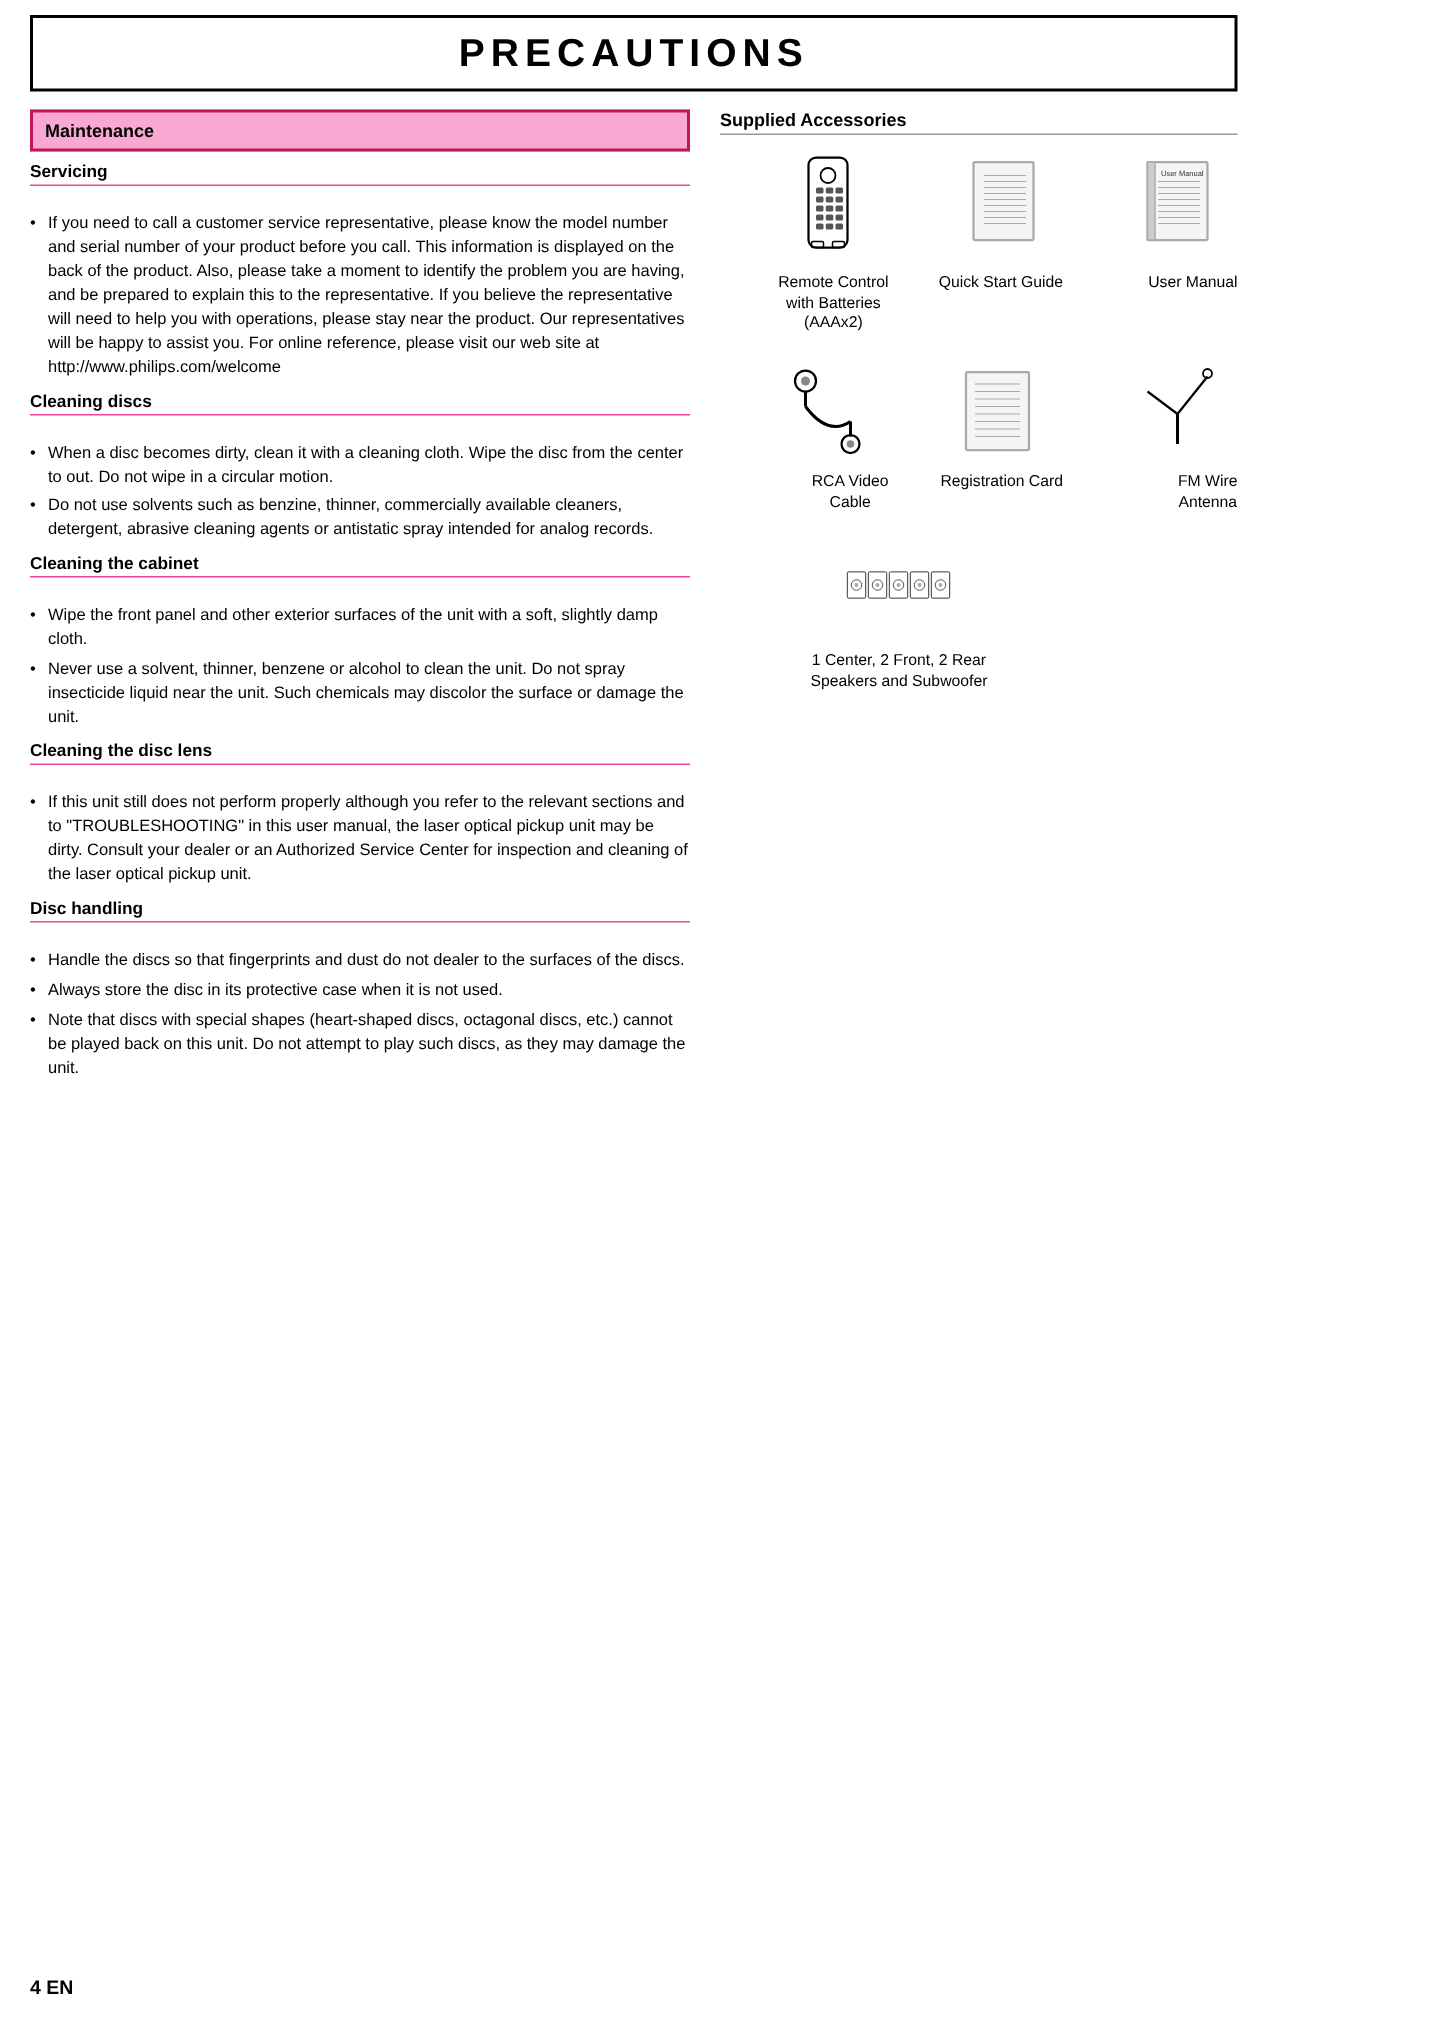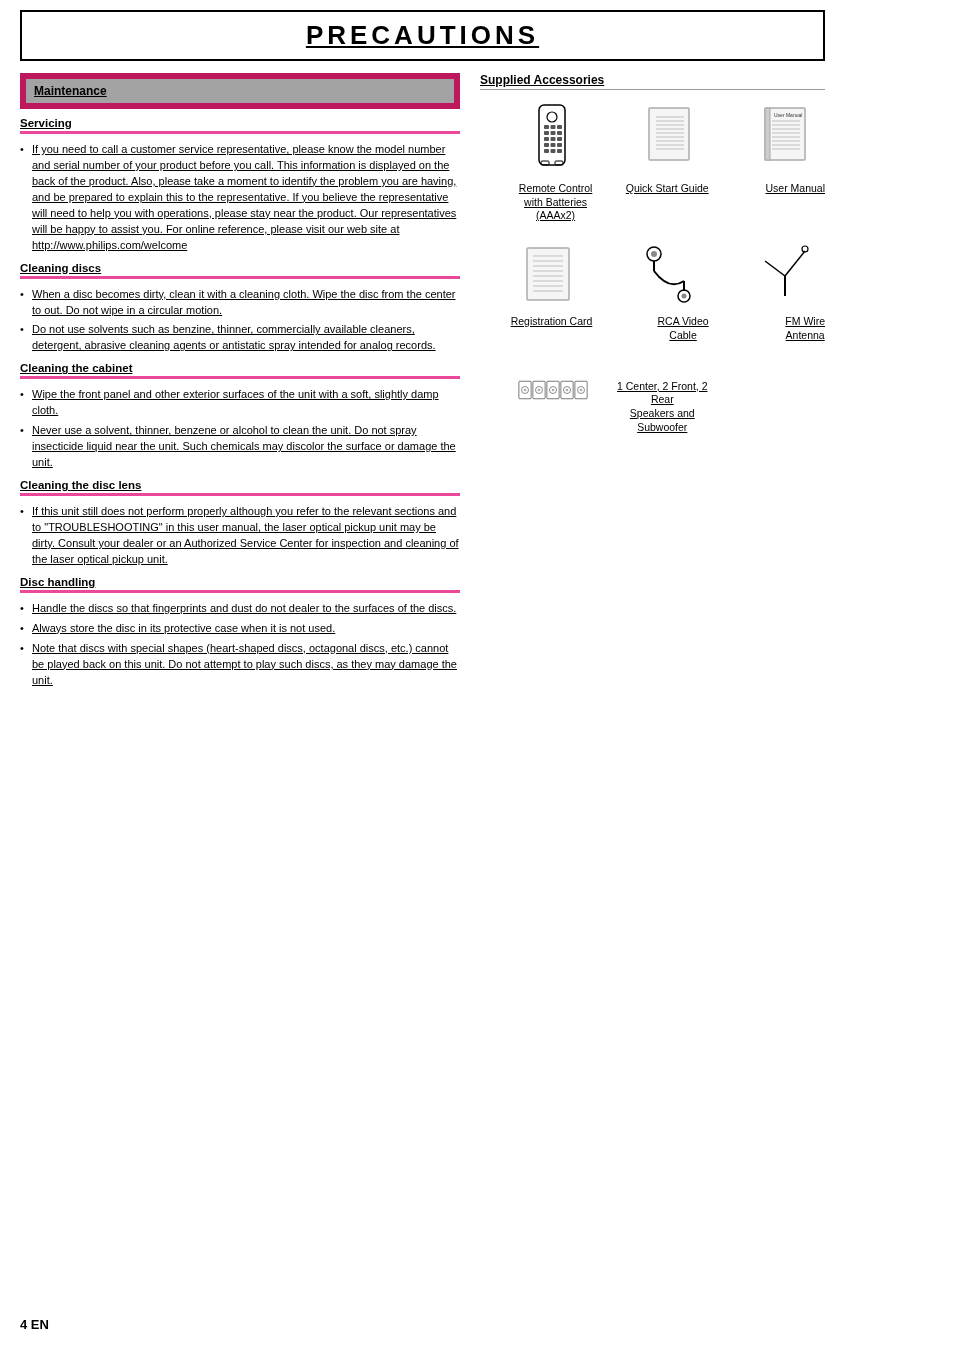--- a/index.html
+++ b/index.html
@@ -9,21 +9,20 @@
       background: #fff;
       color: #000;
       width: 954px;
       min-height: 1348px;
     }
     .page {
       width: 828px;
       min-height: 1348px;
       padding: 10px 3px 20px 20px;
       position: relative;
-      text-decoration: underline;
     }
     .page-title {
       text-align: center;
       font-size: 26px;
       font-weight: bold;
       letter-spacing: 4px;
       border: 2px solid #000;
       padding: 8px 0;
       margin-bottom: 12px;
     }
@@ -33,35 +32,35 @@
     }
     .left-col {
       flex: 0 0 440px;
       width: 440px;
     }
     .right-col {
       flex: 1;
       padding-left: 10px;
     }
     .section-box {
-      border: 6px solid #be185d;
+      border: 2px solid #be185d;
       padding: 5px 8px;
       margin-bottom: 4px;
-      background: #a3a3a3;
+      background: #f9a8d4;
     }
     .section-title {
       font-weight: bold;
       font-size: 12px;
     }
     .subsection-title {
       font-weight: bold;
       font-size: 11.5px;
       margin-top: 8px;
-      margin-bottom: 8px;
-      border-bottom: 3px solid #ec4899;
+      margin-bottom: 18px;
+      border-bottom: 1px solid #ec4899;
       padding-bottom: 2px;
     }
     .bullet-list {
       list-style: none;
       padding: 0;
     }
     .bullet-list li {
       padding-left: 12px;
       position: relative;
       margin-bottom: 4px;
@@ -253,67 +252,67 @@
               <line x1="22" y1="34" x2="50" y2="34" stroke="#aaa" stroke-width="0.7"></line>
               <line x1="22" y1="38" x2="50" y2="38" stroke="#aaa" stroke-width="0.7"></line>
               <line x1="22" y1="42" x2="50" y2="42" stroke="#aaa" stroke-width="0.7"></line>
               <line x1="22" y1="46" x2="50" y2="46" stroke="#aaa" stroke-width="0.7"></line>
             </svg>
           </div>
           <div class="accessory-label">User Manual</div>
         </div>
 
         <div class="accessory-item">
+          <div class="accessory-icon rcavideo-icon">
+            <svg viewBox="0 0 70 70" xmlns="http://www.w3.org/2000/svg">
+
+              <circle cx="20" cy="18" r="7" fill="none" stroke="#000" stroke-width="1.5"></circle>
+              <circle cx="20" cy="18" r="3" fill="#888"></circle>
+              <line x1="20" y1="25" x2="20" y2="35" stroke="#000" stroke-width="2"></line>
+
+              <path d="M20 35 Q35 55 50 45" fill="none" stroke="#000" stroke-width="2"></path>
+              <line x1="50" y1="45" x2="50" y2="55" stroke="#000" stroke-width="2"></line>
+              <circle cx="50" cy="60" r="6" fill="none" stroke="#000" stroke-width="1.5"></circle>
+              <circle cx="50" cy="60" r="2.5" fill="#888"></circle>
+            </svg>
+          </div>
+          <div class="accessory-label">RCA Video<br>Cable</div>
+        </div>
+
+        <div class="accessory-item">
           <div class="accessory-icon regcard-icon">
             <svg viewBox="0 0 70 70" xmlns="http://www.w3.org/2000/svg">
               <rect x="10" y="12" width="42" height="52" rx="1" fill="#f5f5f5" stroke="#aaa" stroke-width="1.5"></rect>
               <line x1="16" y1="20" x2="46" y2="20" stroke="#aaa" stroke-width="0.7"></line>
               <line x1="16" y1="25" x2="46" y2="25" stroke="#aaa" stroke-width="0.7"></line>
               <line x1="16" y1="30" x2="46" y2="30" stroke="#aaa" stroke-width="0.7"></line>
               <line x1="16" y1="35" x2="46" y2="35" stroke="#aaa" stroke-width="0.7"></line>
               <line x1="16" y1="40" x2="46" y2="40" stroke="#aaa" stroke-width="0.7"></line>
               <line x1="16" y1="45" x2="46" y2="45" stroke="#aaa" stroke-width="0.7"></line>
               <line x1="16" y1="50" x2="46" y2="50" stroke="#aaa" stroke-width="0.7"></line>
               <line x1="16" y1="55" x2="46" y2="55" stroke="#aaa" stroke-width="0.7"></line>
             </svg>
           </div>
           <div class="accessory-label">Registration Card</div>
         </div>
 
         <div class="accessory-item">
-          <div class="accessory-icon rcavideo-icon">
-            <svg viewBox="0 0 70 70" xmlns="http://www.w3.org/2000/svg">
-
-              <circle cx="20" cy="18" r="7" fill="none" stroke="#000" stroke-width="1.5"></circle>
-              <circle cx="20" cy="18" r="3" fill="#888"></circle>
-              <line x1="20" y1="25" x2="20" y2="35" stroke="#000" stroke-width="2"></line>
-
-              <path d="M20 35 Q35 55 50 45" fill="none" stroke="#000" stroke-width="2"></path>
-              <line x1="50" y1="45" x2="50" y2="55" stroke="#000" stroke-width="2"></line>
-              <circle cx="50" cy="60" r="6" fill="none" stroke="#000" stroke-width="1.5"></circle>
-              <circle cx="50" cy="60" r="2.5" fill="#888"></circle>
-            </svg>
-          </div>
-          <div class="accessory-label">RCA Video<br>Cable</div>
-        </div>
-
-        <div class="accessory-item">
           <div class="accessory-icon fmwire-icon">
             <svg viewBox="0 0 70 70" xmlns="http://www.w3.org/2000/svg">
 
               <line x1="35" y1="60" x2="35" y2="40" stroke="#000" stroke-width="2"></line>
               <line x1="35" y1="40" x2="55" y2="15" stroke="#000" stroke-width="1.5"></line>
               <circle cx="55" cy="13" r="3" fill="none" stroke="#000" stroke-width="1.2"></circle>
               <line x1="35" y1="40" x2="15" y2="25" stroke="#000" stroke-width="1.5"></line>
             </svg>
           </div>
           <div class="accessory-label">FM Wire<br>Antenna</div>
         </div>
 
-        <div class="accessory-item" style="grid-column: span 2; flex-direction: row; align-items: flex-end; padding-left: 10px;">
+        <div class="accessory-item" style="grid-column: span 2; flex-direction: column; align-items: center; padding-left: 10px;">
           <div class="accessory-icon speakers-icon" style="width: 160px; height: 80px;">
             <svg viewBox="0 0 160 80" xmlns="http://www.w3.org/2000/svg">
 
               <rect x="2" y="20" width="28" height="40" rx="2" fill="none" stroke="#000" stroke-width="1.2"></rect>
               <circle cx="16" cy="40" r="8" fill="none" stroke="#000" stroke-width="1"></circle>
               <circle cx="16" cy="40" r="3" fill="#aaa"></circle>
 
               <rect x="34" y="20" width="28" height="40" rx="2" fill="none" stroke="#000" stroke-width="1.2"></rect>
               <circle cx="48" cy="40" r="8" fill="none" stroke="#000" stroke-width="1"></circle>
               <circle cx="48" cy="40" r="3" fill="#aaa"></circle>

